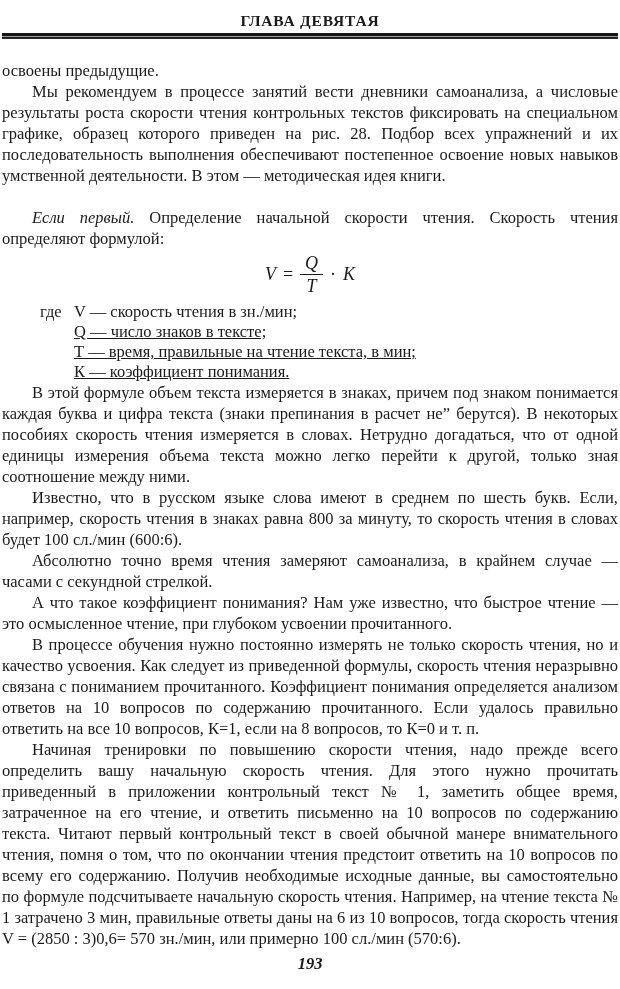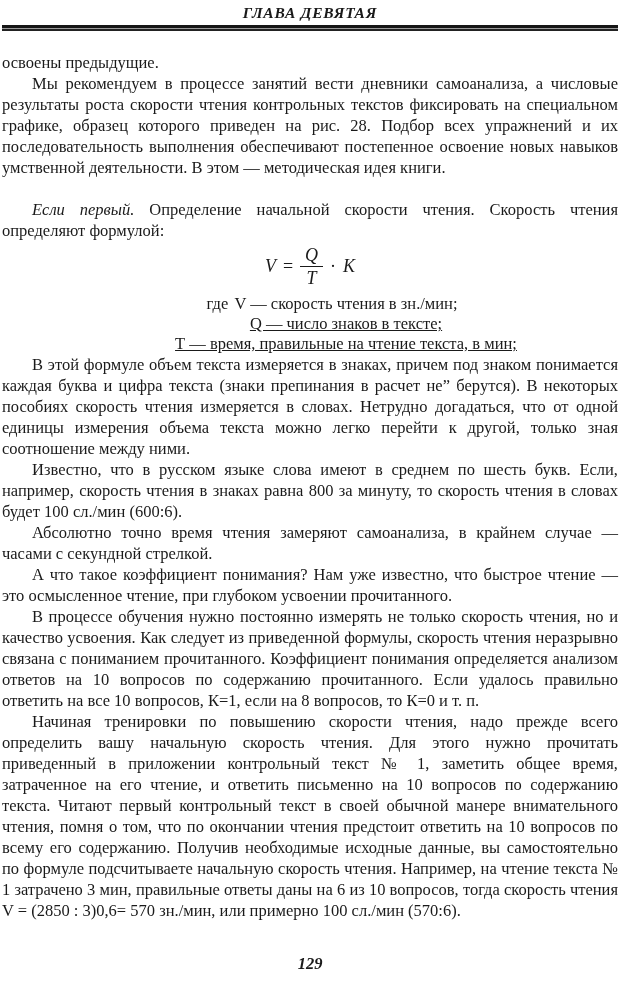--- a/index.html
+++ b/index.html
@@ -11,24 +11,24 @@
     margin: 0 auto;
     background: #ffffff;
     overflow: hidden;
     font-family: "Liberation Serif", "DejaVu Serif", serif;
     color: #1a1a1a;
     padding: 0 2px;
   }
   .page-header {
     text-align: center;
     font-weight: bold;
-    font-style: italic;
     font-size: 15.5px;
     letter-spacing: 0.8px;
     padding: 4px 0 3px 0;
+    margin-top: 8px;
   }
   .rule-thick { height: 2.5px; background: #161616; }
   .rule-gap   { height: 1.5px; background: #9a9a9a; }
   .rule-thin  { height: 2px;   background: #222222; }
   .body-text { padding-top: 21px; }
   p.para {
     font-size: 16.5px;
     line-height: 21px;
     text-align: justify;
   }
@@ -50,21 +50,20 @@
     align-items: center;
     line-height: 1.12;
     font-style: italic;
   }
   .frac .num { border-bottom: 1.4px solid #1a1a1a; padding: 0 5px 1px 5px; }
   .frac .den { padding-top: 1px; }
   .where {
     margin-left: 38px;
     font-size: 16.5px;
     line-height: 20px;
-    text-align: center;
   }
   .where-label { display: inline-block; width: 34px; }
   .where-cont { margin-left: 34px; text-decoration: underline; }
   .page-number {
     position: absolute;
     left: 0; right: 0;
     top: 954px;
     text-align: center;
     font-weight: bold;
     font-style: italic;
@@ -97,26 +96,27 @@
         <span class="den">T</span>
       </span>
       <span>·</span>
       <span class="f-var">K</span>
     </div>
 
     <div class="where">
       <div><span class="where-label">где</span><span>V — скорость чтения в зн./мин;</span></div>
       <div class="where-cont">Q — число знаков в тексте;</div>
       <div class="where-cont">Т — время, правильные на чтение текста, в мин;</div>
+      <div class="where-cont">К — коэффициент понимания.</div>
     </div>
 
     <p class="para indent">В этой формуле объем текста измеряется в знаках, причем под знаком понимается каждая буква и цифра текста (знаки препинания в расчет не” берутся). В некоторых пособиях скорость чтения измеряется в словах. Нетрудно догадаться, что от одной единицы измерения объема текста можно легко перейти к другой, только зная соотношение между ними.</p>
     <p class="para indent">Известно, что в русском языке слова имеют в среднем по шесть букв. Если, например, скорость чтения в знаках равна 800 за минуту, то скорость чтения в словах будет 100 сл./мин (600:6).</p>
     <p class="para indent">Абсолютно точно время чтения замеряют самоанализа, в крайнем случае — часами с секундной стрелкой.</p>
     <p class="para indent">А что такое коэффициент понимания? Нам уже известно, что быстрое чтение — это осмысленное чтение, при глубоком усвоении прочитанного.</p>
     <p class="para indent">В процессе обучения нужно постоянно измерять не только скорость чтения, но и качество усвоения. Как следует из приведенной формулы, скорость чтения неразрывно связана с пониманием прочитанного. Коэффициент понимания определяется анализом ответов на 10 вопросов по содержанию прочитанного. Если удалось правильно ответить на все 10 вопросов, К=1, если на 8 вопросов, то К=0 и т. п.</p>
     <p class="para indent">Начиная тренировки по повышению скорости чтения, надо прежде всего определить вашу начальную скорость чтения. Для этого нужно прочитать приведенный в приложении контрольный текст № 1, заметить общее время, затраченное на его чтение, и ответить письменно на 10 вопросов по содержанию текста. Читают первый контрольный текст в своей обычной манере внимательного чтения, помня о том, что по окончании чтения предстоит ответить на 10 вопросов по всему его содержанию. Получив необходимые исходные данные, вы самостоятельно по формуле подсчитываете начальную скорость чтения. Например, на чтение текста № 1 затрачено 3 мин, правильные ответы даны на 6 из 10 вопросов, тогда скорость чтения V = (2850 : 3)0,6= 570 зн./мин, или примерно 100 сл./мин (570:6).</p>
 
   </div>
 
-  <div class="page-number">129</div>
+  <div class="page-number">193</div>
 
 </div>
 
 </body></html>

